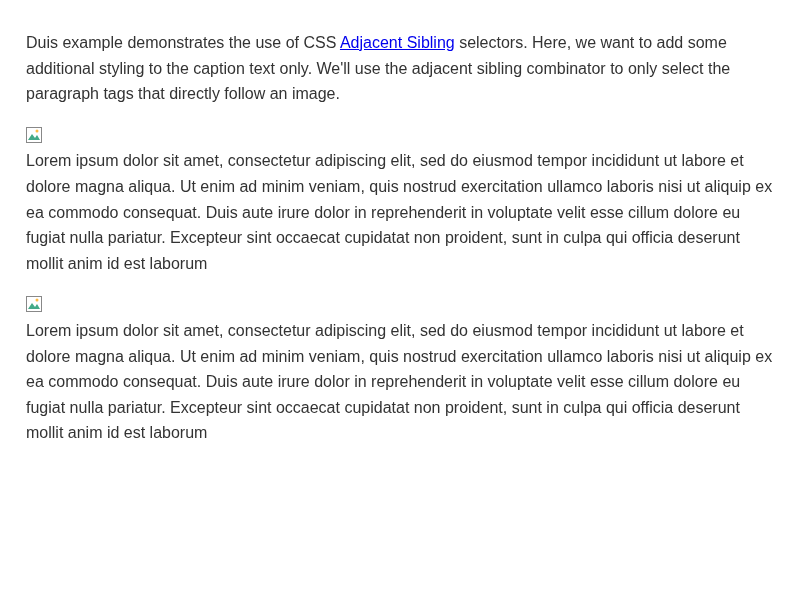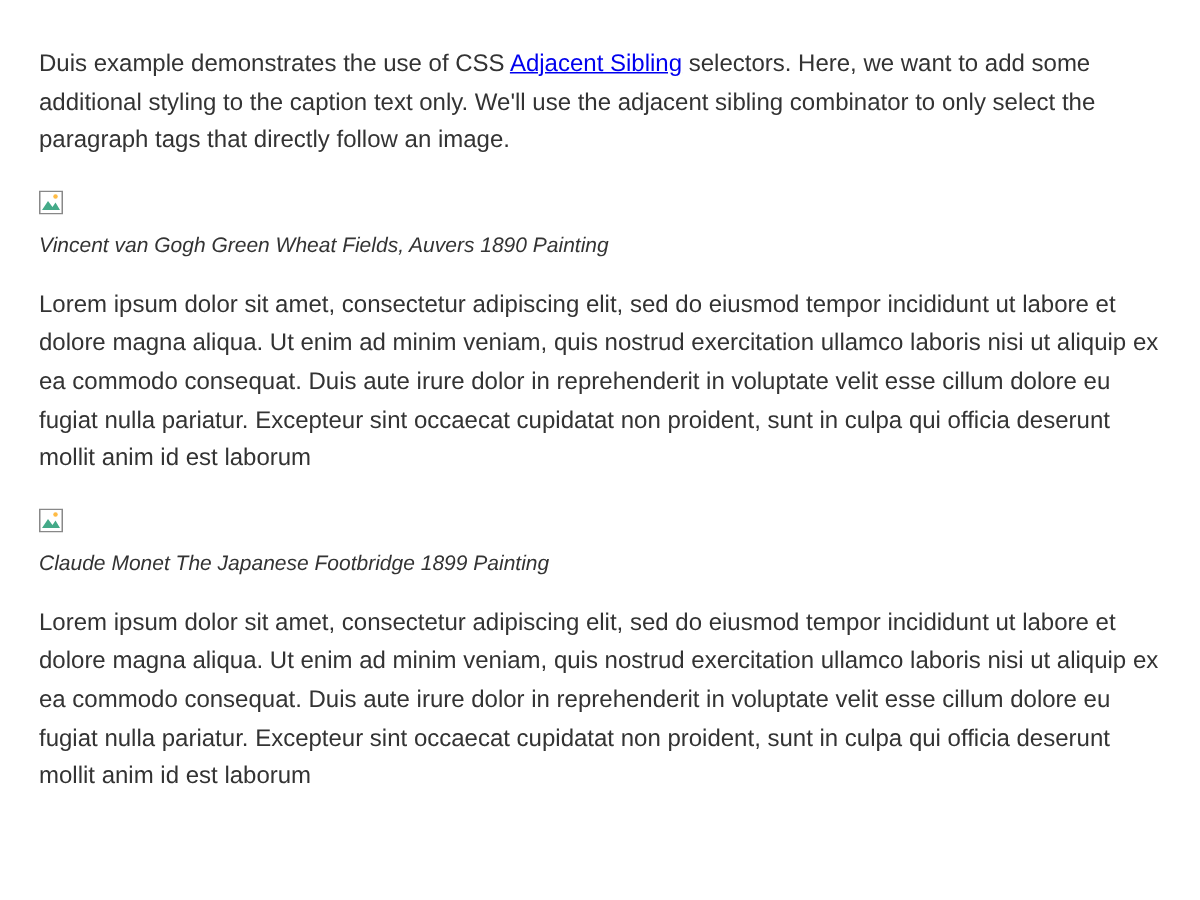--- a/index.html
+++ b/index.html
@@ -53,27 +53,25 @@
 </p>
 
 <div class="section">
   <span class="img-placeholder">
     <svg width="16" height="16" viewBox="0 0 16 16">
       <rect x="0.5" y="0.5" width="15" height="15" fill="none" stroke="#888" stroke-width="1"></rect>
       <polygon points="2,13 6,7 9,11 11,8 14,13" fill="#4a8"></polygon>
       <circle cx="11" cy="4" r="1.5" fill="#fb4"></circle>
     </svg>
   </span>
-  <p class="caption">Vincent van Gogh Green Wheat Fields, Auvers 1890 Painting</p>
   <p>Lorem ipsum dolor sit amet, consectetur adipiscing elit, sed do eiusmod tempor incididunt ut labore et dolore magna aliqua. Ut enim ad minim veniam, quis nostrud exercitation ullamco laboris nisi ut aliquip ex ea commodo consequat. Duis aute irure dolor in reprehenderit in voluptate velit esse cillum dolore eu fugiat nulla pariatur. Excepteur sint occaecat cupidatat non proident, sunt in culpa qui officia deserunt mollit anim id est laborum</p>
 </div>
 
 <div class="section">
   <span class="img-placeholder">
     <svg width="16" height="16" viewBox="0 0 16 16">
       <rect x="0.5" y="0.5" width="15" height="15" fill="none" stroke="#888" stroke-width="1"></rect>
       <polygon points="2,13 6,7 9,11 11,8 14,13" fill="#4a8"></polygon>
       <circle cx="11" cy="4" r="1.5" fill="#fb4"></circle>
     </svg>
   </span>
-  <p class="caption">Claude Monet The Japanese Footbridge 1899 Painting</p>
   <p>Lorem ipsum dolor sit amet, consectetur adipiscing elit, sed do eiusmod tempor incididunt ut labore et dolore magna aliqua. Ut enim ad minim veniam, quis nostrud exercitation ullamco laboris nisi ut aliquip ex ea commodo consequat. Duis aute irure dolor in reprehenderit in voluptate velit esse cillum dolore eu fugiat nulla pariatur. Excepteur sint occaecat cupidatat non proident, sunt in culpa qui officia deserunt mollit anim id est laborum</p>
 </div>
 
 </body></html>

